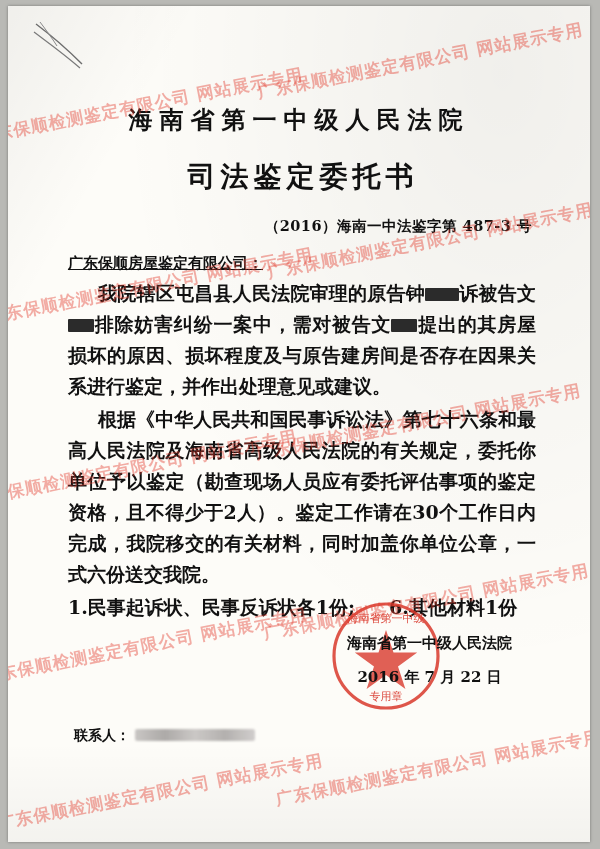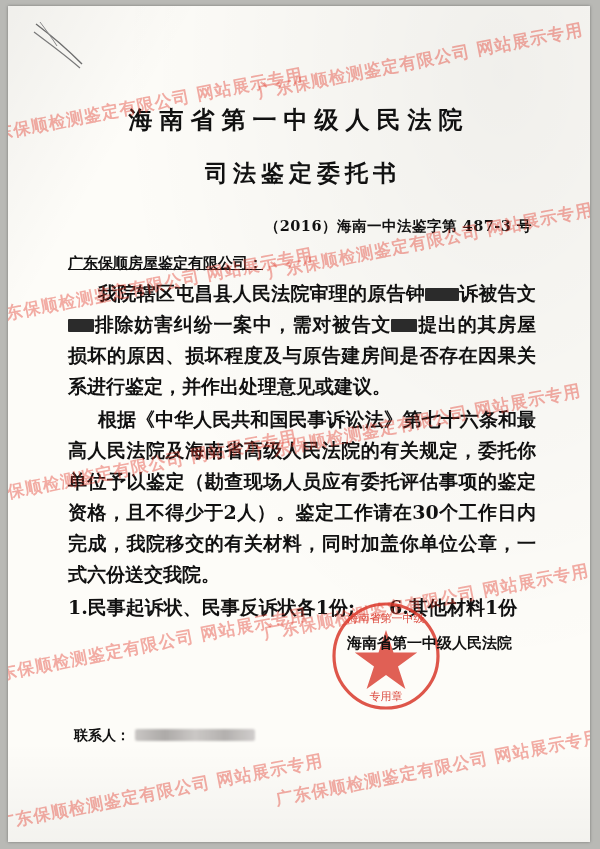--- a/index.html
+++ b/index.html
@@ -64,21 +64,21 @@
     font-weight: bold;
     letter-spacing: 7px;
     color: #111;
   }
   .doc-subtitle {
     position: absolute;
     left: 8px;
     right: 0;
     top: 152px;
     text-align: center;
-    font-size: 23px;
+    font-size: 28px;
     font-weight: bold;
     letter-spacing: 5px;
     color: #111;
   }
   .doc-number {
     position: absolute;
     right: 58px;
     top: 211px;
     font-size: 14.5px;
     font-weight: bold;
@@ -215,20 +215,21 @@
 
       <svg class="seal" viewBox="0 0 120 120">
         <circle cx="60" cy="60" r="52" fill="none" stroke="#d8382c" stroke-width="3.2" opacity="0.85"></circle>
         <path d="M60 34 l7.5 22.5 h23.7 l-19.2 14 l7.4 22.6 l-19.4-14 l-19.4 14 l7.4-22.6 l-19.2-14 h23.7 z" fill="#d8382c" opacity="0.8"></path>
         <text x="60" y="26" text-anchor="middle" font-size="11" fill="#d8382c" opacity="0.9" font-family="'DejaVu Sans',sans-serif">海南省第一中级</text>
         <text x="60" y="104" text-anchor="middle" font-size="11" fill="#d8382c" opacity="0.9" font-family="'DejaVu Sans',sans-serif">专用章</text>
       </svg>
 
       <div class="sign-block">
         <div>海南省第一中级人民法院</div>
+        <div>2016 年 7 月 22 日</div>
       </div>
 
       <div class="contact">
         <span>联系人：</span>
         <span class="blur-bar" style="width:120px"></span>
         
       </div>
 
       <div class="wm-layer">
         <div class="wm" style="left:-30px; top:120px;">广东保顺检测鉴定有限公司  网站展示专用</div>

